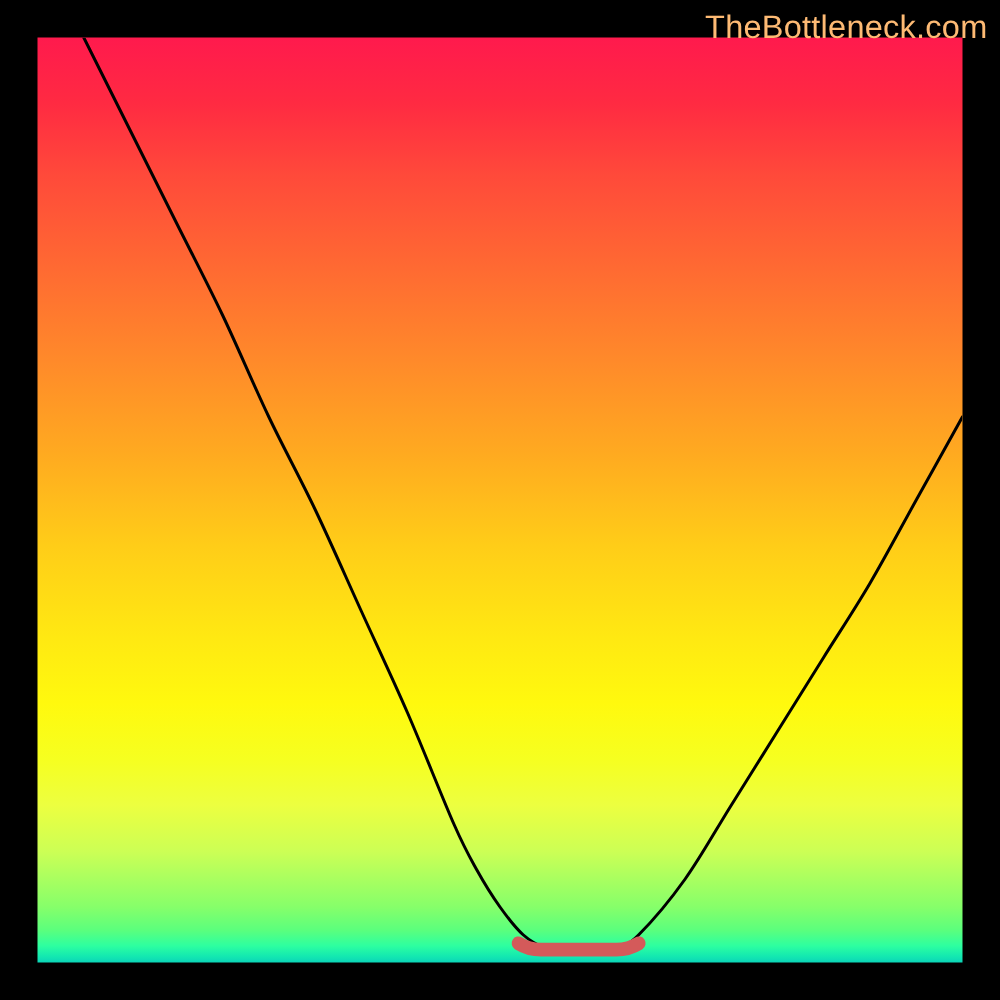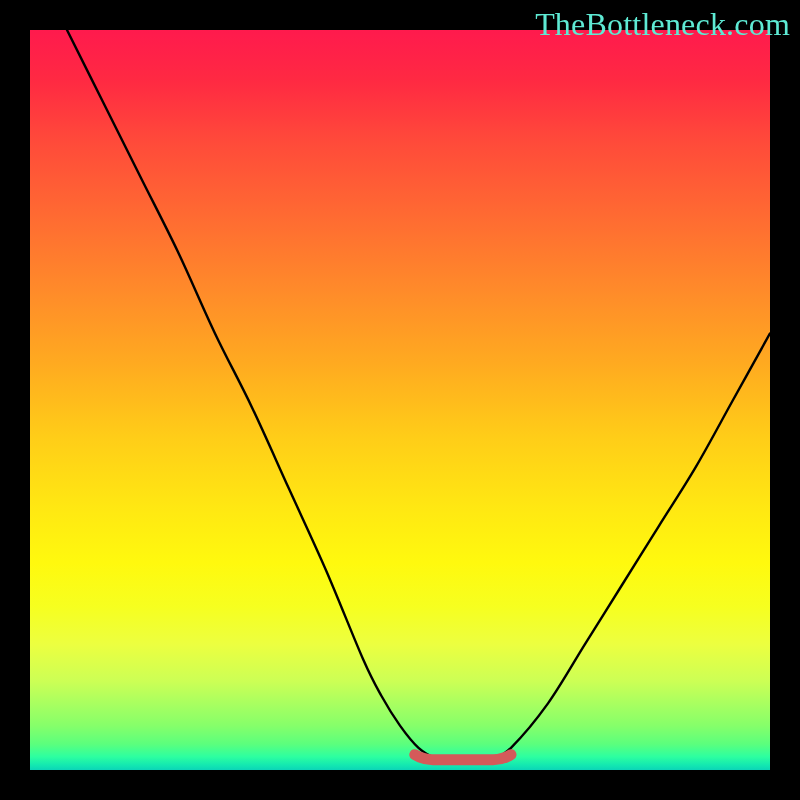--- a/index.html
+++ b/index.html
@@ -14,27 +14,26 @@
   .frame {
     position: relative;
     width: 800px;
     height: 800px;
     background: #000;
   }
   .watermark {
     position: absolute;
     top: 6px;
     right: 10px;
-    font-size: 32px;
+    font-size: 26px;
     font-weight: 500;
-    color: #5eead4;
+    color: #fdba74;
     letter-spacing: 0.2px;
     z-index: 5;
     pointer-events: none;
-    font-family: Liberation Serif, serif;
   }
   .plot-area {
     position: absolute;
     left: 30px;
     top: 30px;
     width: 740px;
     height: 740px;
     overflow: hidden;
     background: linear-gradient(
       to bottom,

